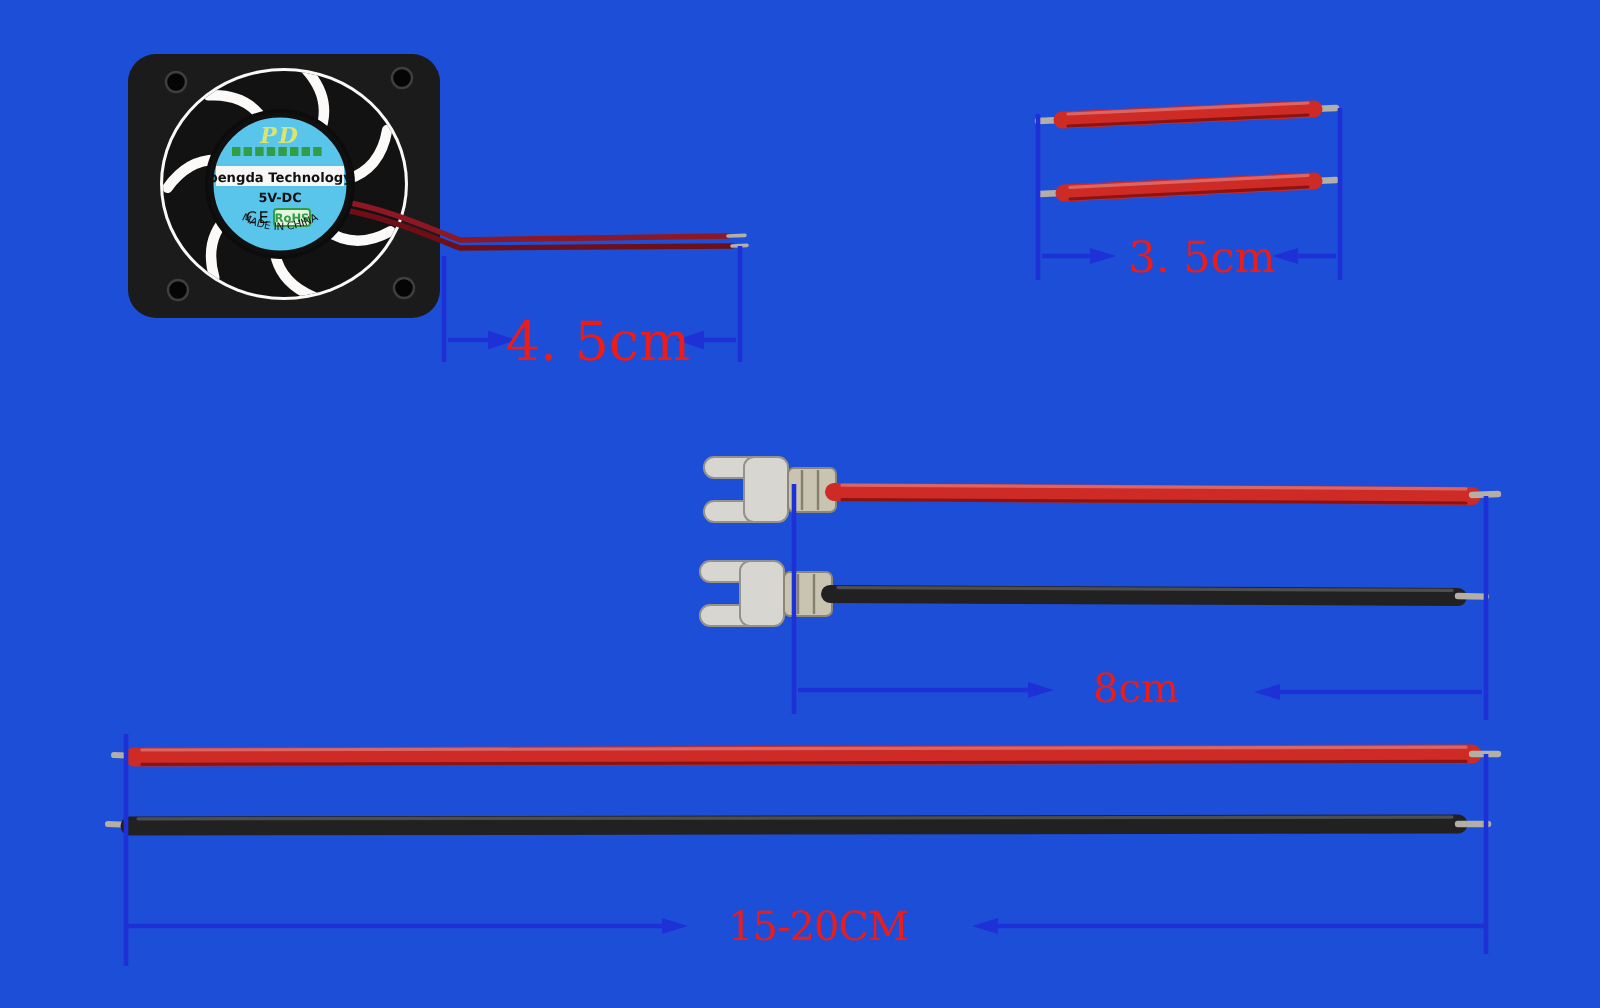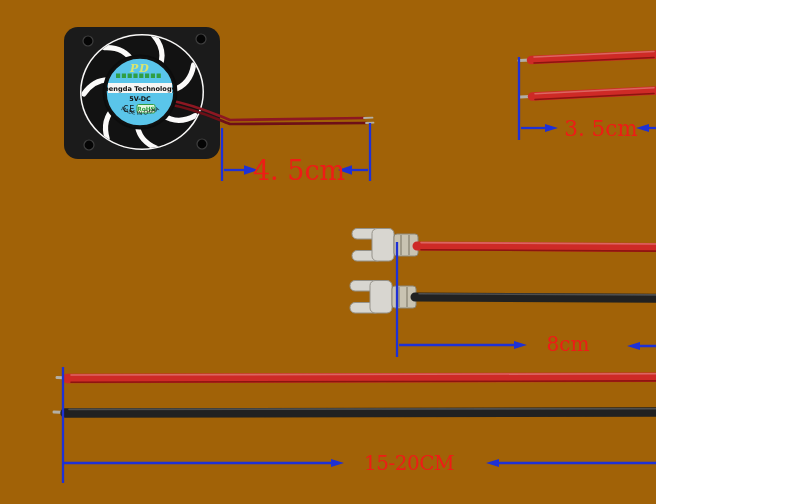--- a/index.html
+++ b/index.html
@@ -12,21 +12,21 @@
     --metal-tip:#b3afa6;
     --terminal-silver:#d8d6d0;
     --terminal-barrel:#c9c3b2;
     --fan-frame:#1b1b1b;
     --fan-hub:#5ac5ea;
     --logo-green-yellow:#d9e570;
     --rohs-green:#2f9e44;
   }
   html,body{margin:0;padding:0;background:#ffffff;}
   .stage{
-    position:relative;width:656px;height:504px;background:#a16207;overflow:hidden;
+    position:relative;width:800px;height:504px;background:#1d4ed8;overflow:hidden;
     font-family:"DejaVu Sans","Liberation Sans",sans-serif;
   }
   svg{display:block}
   
   .dim-line{stroke:var(--dimension-line);stroke-width:2.3;fill:none;}
   .dim-head{fill:var(--dimension-line);stroke:none;}
   .dim-text{
     fill:var(--dimension-text);
     font-family:"DejaVu Serif","Liberation Serif",serif;
     text-anchor:middle;

